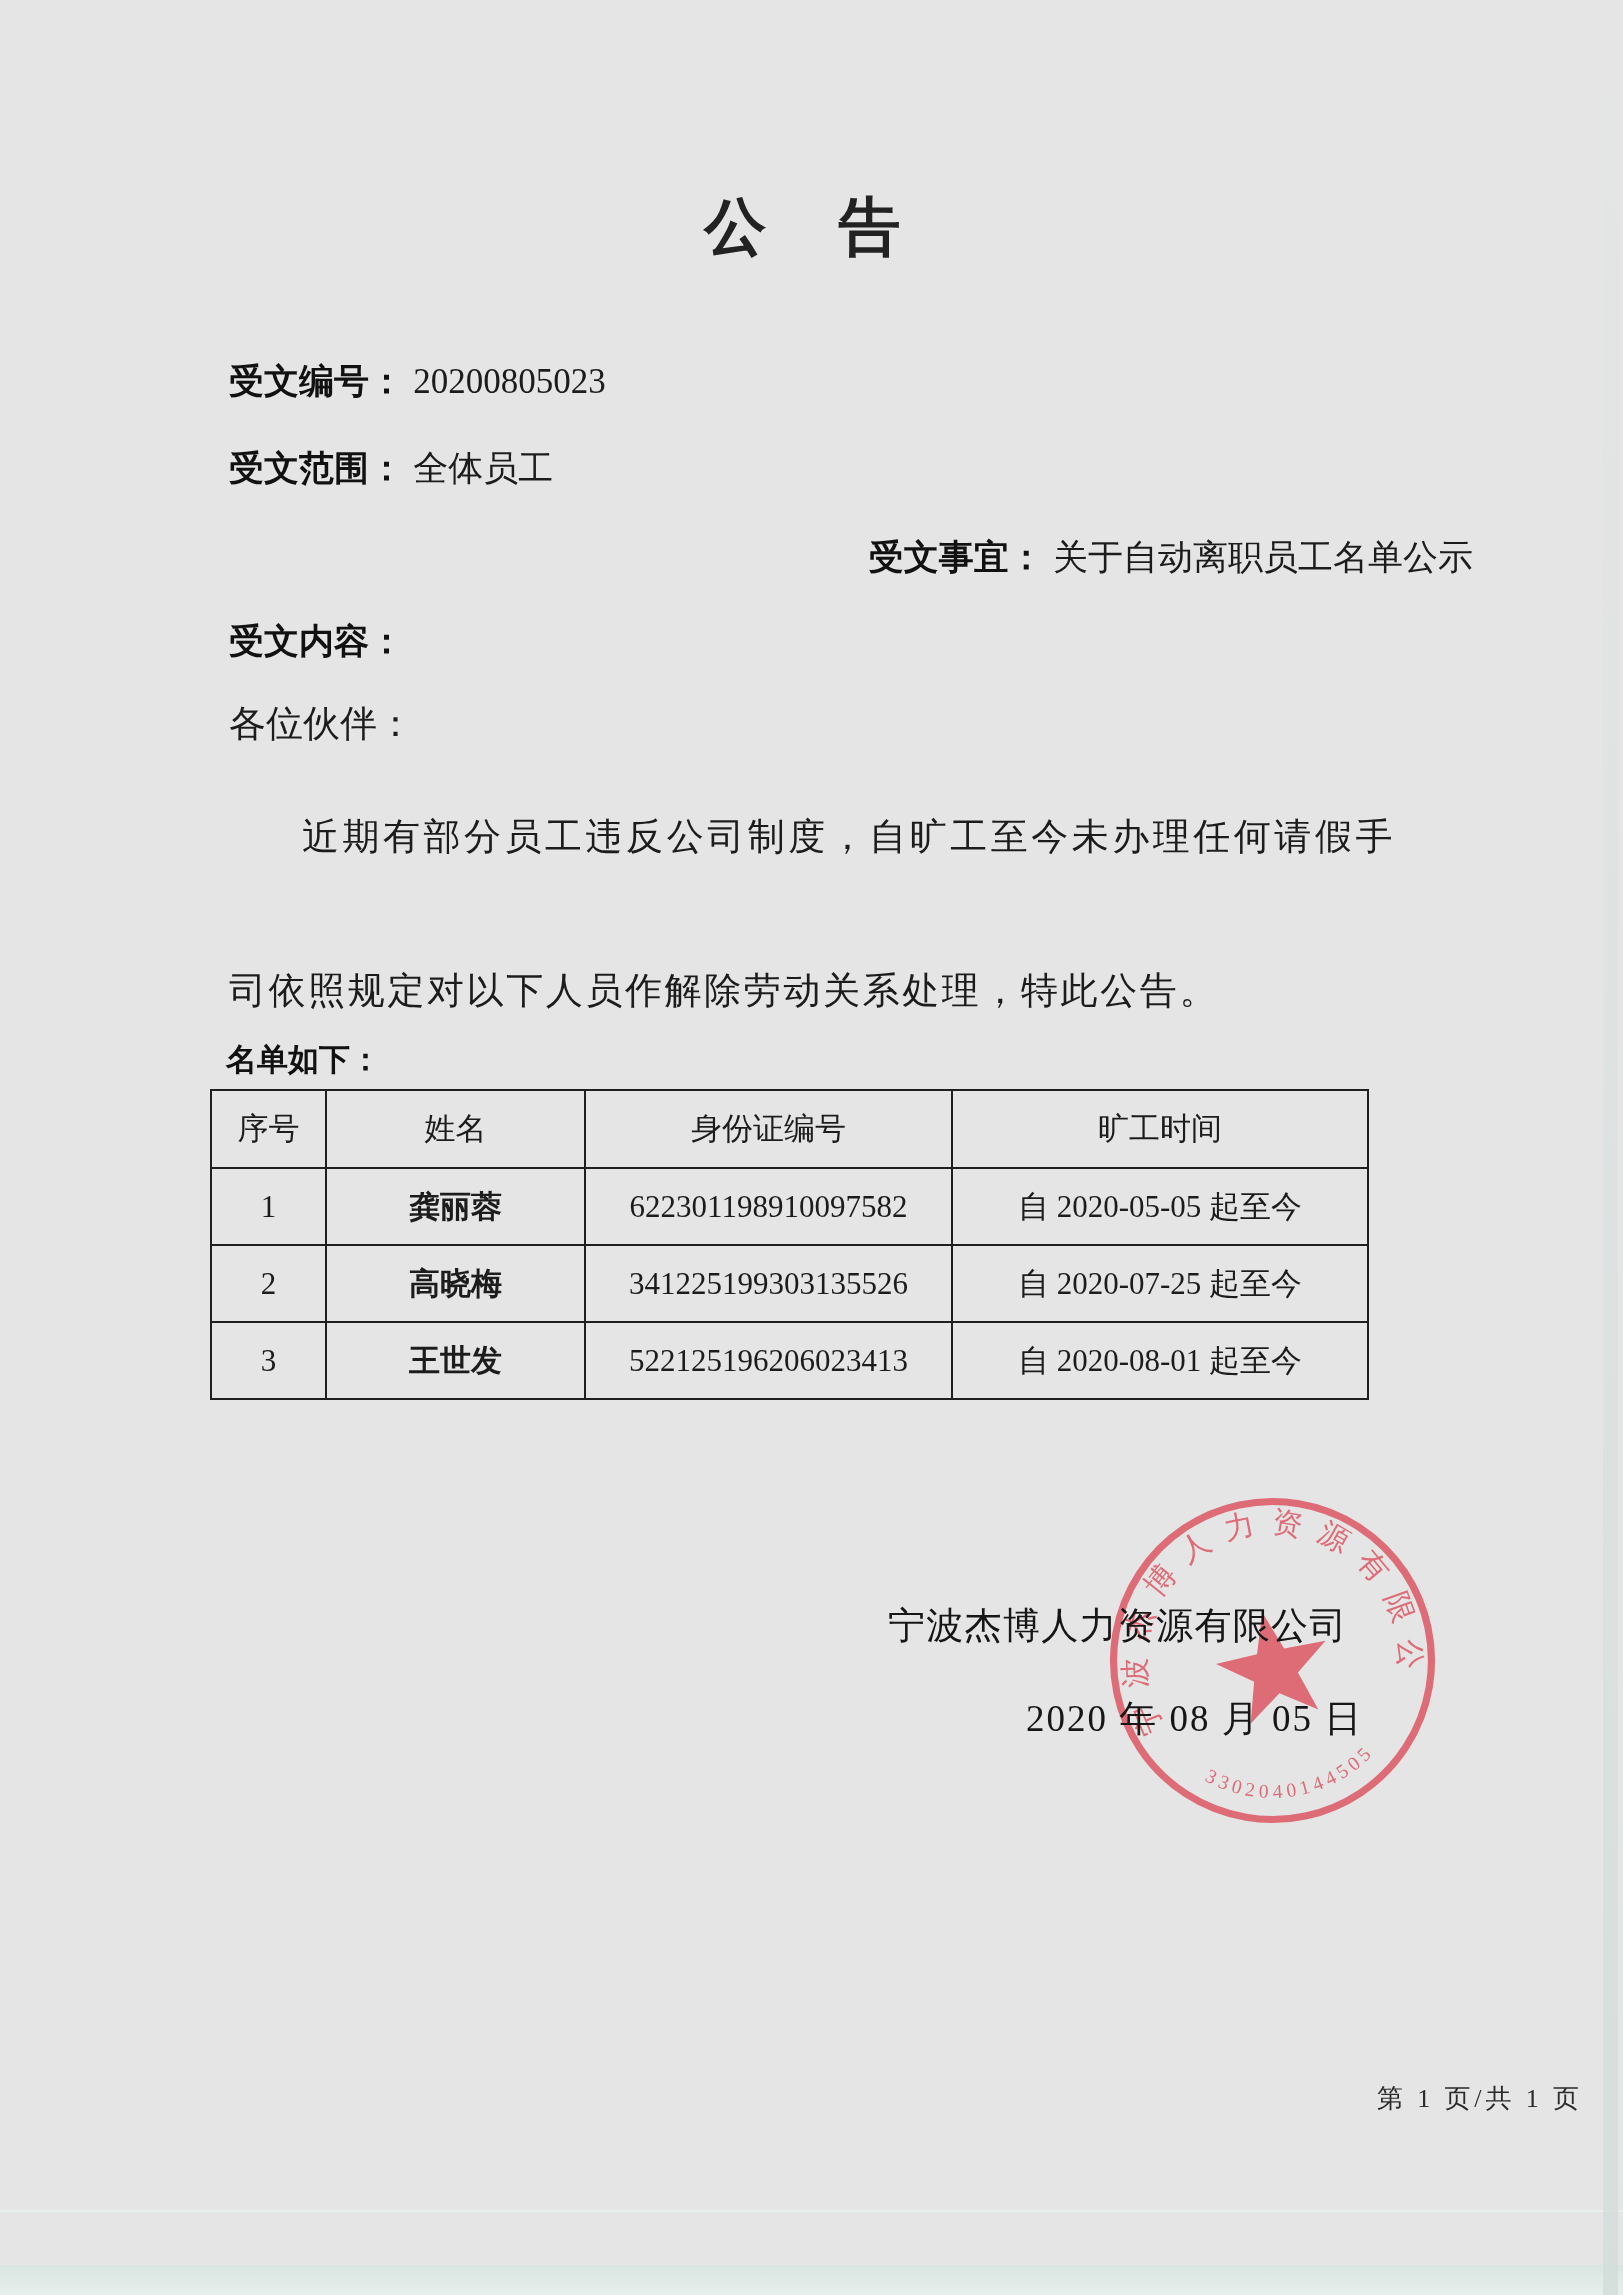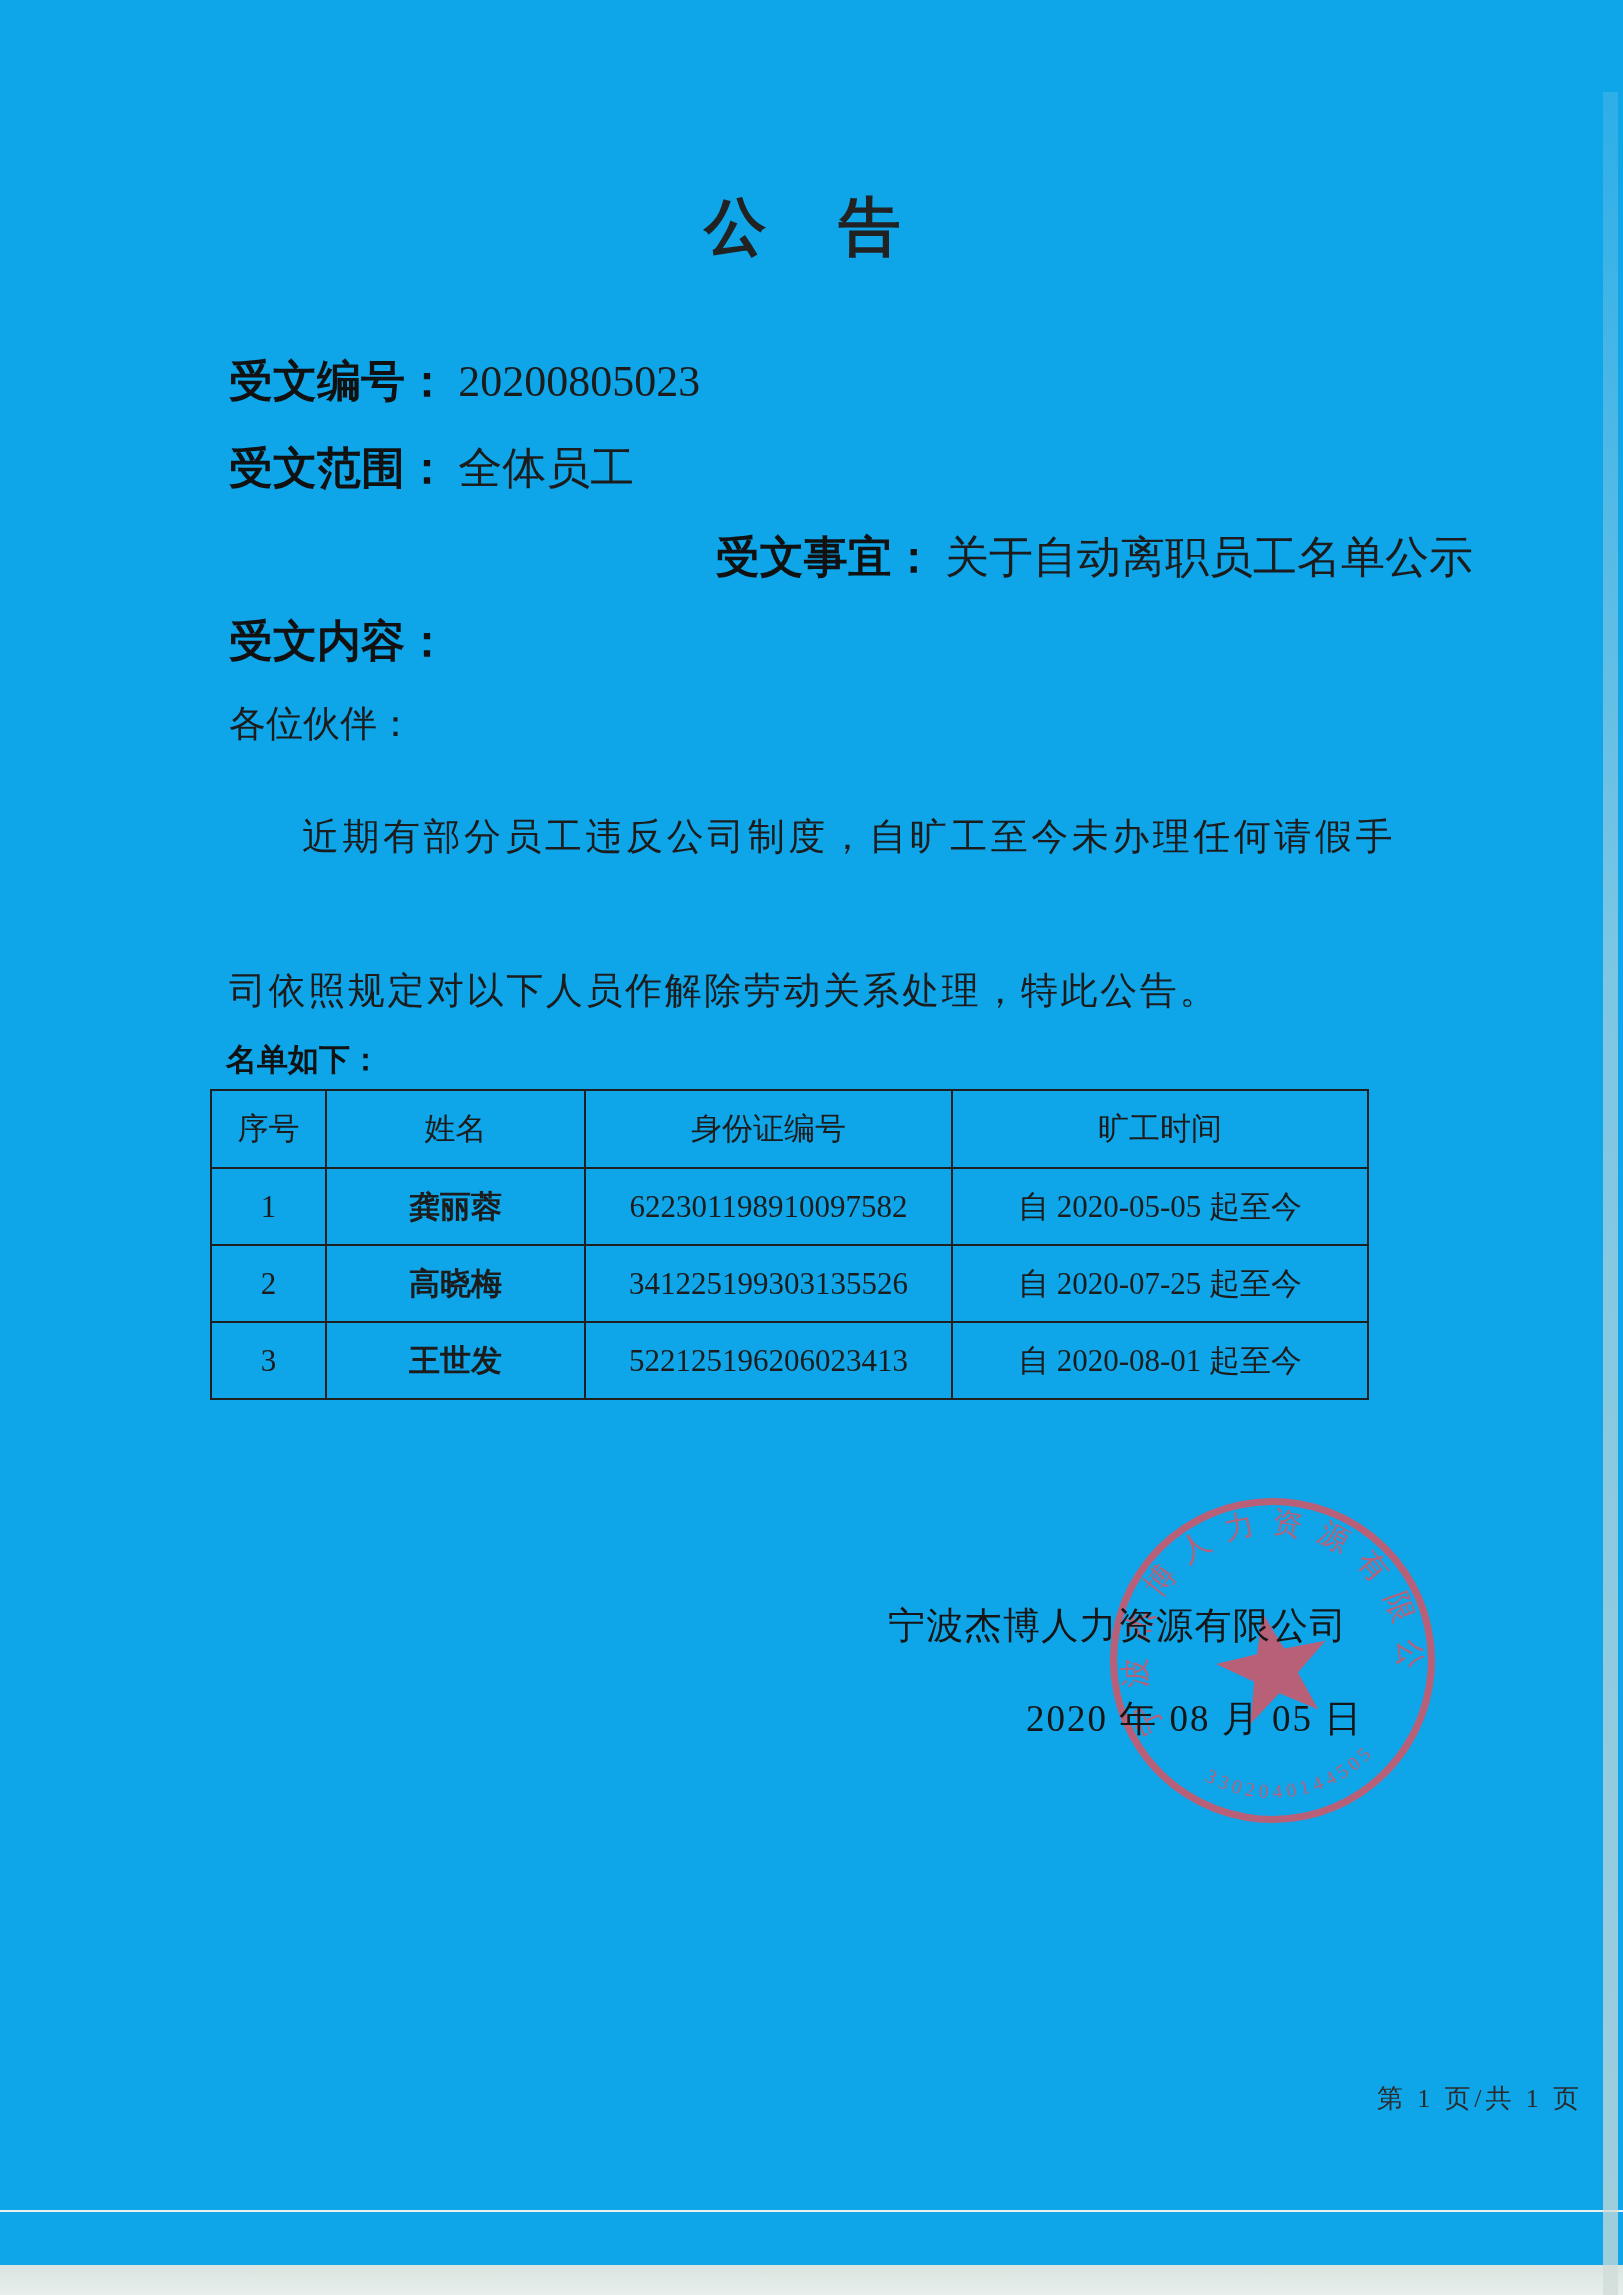--- a/index.html
+++ b/index.html
@@ -1,34 +1,34 @@
 <!DOCTYPE html>
 <html style="font-size:10.5px"><head>
 <meta charset="utf-8">
 <style>
   html,body{margin:0;padding:0;background:#ffffff;}
   .page{
     position:relative;
     width:1623px;height:2295px;
-    background:#0ea5e9;
+    background:#e5e5e5;
     font-family:"Liberation Serif","DejaVu Serif",serif;
     color:#1a1a1a;
     overflow:hidden;
   }
   .abs{position:absolute;}
   .doc-title{
     top:185px;left:0;width:1610px;
     text-align:center;
     font-size:62px;font-weight:bold;
     letter-spacing:5.2px;
     color:#222;
   }
   .field-row{
     left:229px;width:1244px;
-    font-size:44px;line-height:41px;white-space:nowrap;
+    font-size:35px;line-height:41px;white-space:nowrap;
   }
   .field-label{font-weight:bold;color:#111;}
   .field-value{font-weight:normal;margin-left:9.2px;color:#1c1c1c;}
   .salutation{
     left:229px;top:699px;
     font-size:37px;color:#1c1c1c;
   }
   .body-line{
     left:229px;width:1166px;
     font-size:37px;color:#1c1c1c;

